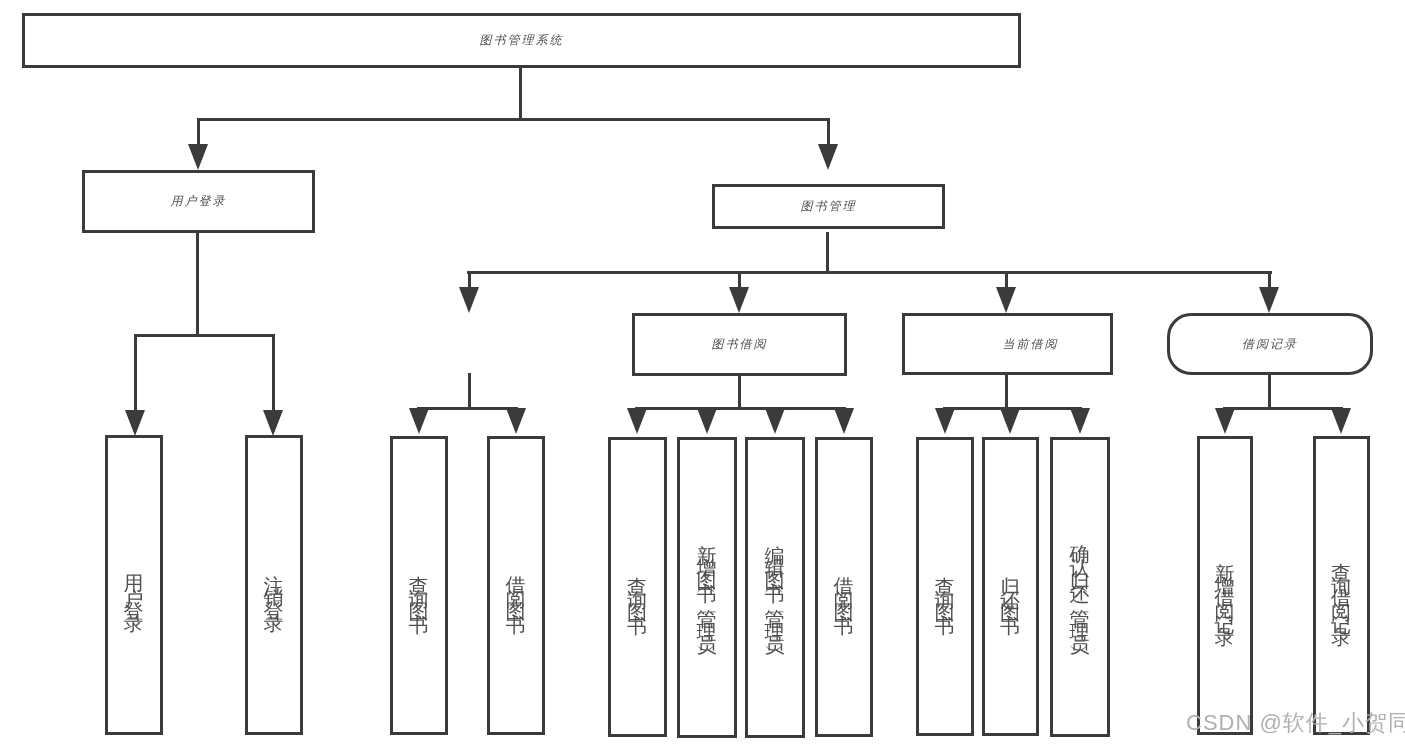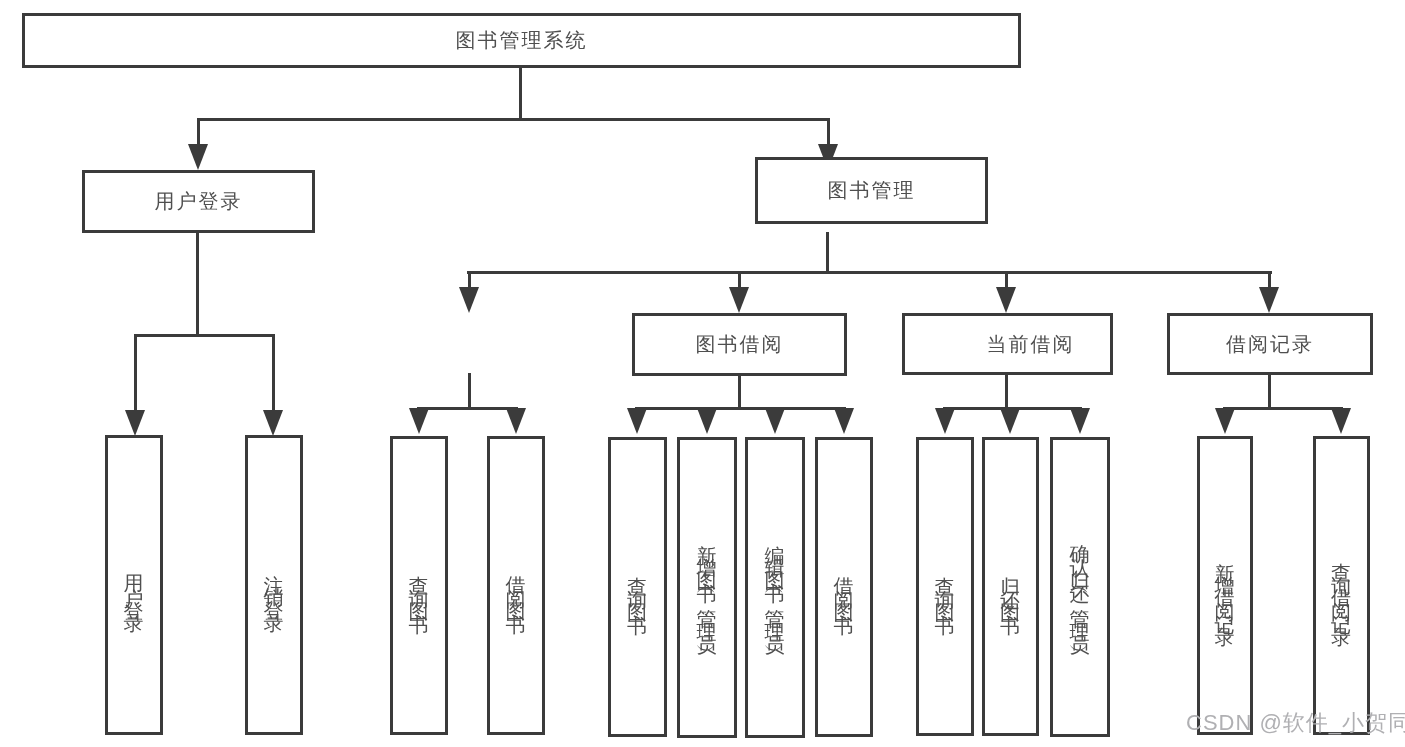--- a/index.html
+++ b/index.html
@@ -16,23 +16,24 @@
     box-sizing: border-box;
     background: #ffffff;
     border: 3px solid #3b3b3b;
     display: flex;
     align-items: center;
     justify-content: center;
     color: #4f4f4f;
     z-index: 2;
   }
   .lbl {
-    font-size: 20px;
+    font-size: 12px;
     letter-spacing: 2px;
     white-space: nowrap;
+    font-style: italic;
   }
   .vtext {
     writing-mode: vertical-rl;
     text-orientation: mixed;
     font-size: 20px;
     letter-spacing: 13px;
     line-height: 1;
     color: #4f4f4f;
   }
   .line {
@@ -72,21 +73,21 @@
   <div class="line" style="left:519px;top:66px;width:3px;height:54px;"></div>
   <div class="line" style="left:197px;top:118px;width:633px;height:3px;"></div>
   <div class="line" style="left:197px;top:118px;width:3px;height:30px;"></div>
   <div class="arrow" style="left:188px;top:144px;"></div>
   <div class="line" style="left:827px;top:118px;width:3px;height:30px;"></div>
   <div class="arrow" style="left:818px;top:144px;"></div>
 
   <div class="box" style="left:82px;top:170px;width:233px;height:63px;">
     <span class="lbl">用户登录</span>
   </div>
-  <div class="box" style="left:712px;top:157px;width:233px;height:67px;margin-left:43px;">
+  <div class="box" style="left:712px;top:184px;width:233px;height:45px;">
     <span class="lbl">图书管理</span>
   </div>
 
   <div class="line" style="left:196px;top:231px;width:3px;height:106px;"></div>
   <div class="line" style="left:134px;top:334px;width:141px;height:3px;"></div>
   <div class="line" style="left:134px;top:334px;width:3px;height:78px;"></div>
   <div class="arrow" style="left:125px;top:410px;"></div>
   <div class="line" style="left:272px;top:334px;width:3px;height:78px;"></div>
   <div class="arrow" style="left:263px;top:410px;"></div>
 
@@ -100,21 +101,21 @@
   <div class="arrow" style="left:996px;top:287px;"></div>
   <div class="line" style="left:1268px;top:271px;width:3px;height:20px;"></div>
   <div class="arrow" style="left:1259px;top:287px;"></div>
 
   <div class="box" style="left:632px;top:313px;width:215px;height:63px;justify-content:center;">
     <span class="lbl">图书借阅</span>
   </div>
   <div class="box" style="left:902px;top:313px;width:211px;height:62px;padding-left:46px;">
     <span class="lbl">当前借阅</span>
   </div>
-  <div class="box" style="left:1167px;top:313px;width:206px;height:62px;">
+  <div class="box" style="left:1167px;top:313px;width:206px;height:62px;border-radius:24px;">
     <span class="lbl">借阅记录</span>
   </div>
 
   <div class="line" style="left:468px;top:373px;width:3px;height:37px;"></div>
   <div class="line" style="left:417px;top:407px;width:101px;height:3px;"></div>
   <div class="arrow" style="left:409px;top:408px;"></div>
   <div class="arrow" style="left:506px;top:408px;"></div>
 
   <div class="line" style="left:738px;top:374px;width:3px;height:36px;"></div>
   <div class="line" style="left:635px;top:407px;width:211px;height:3px;"></div>

